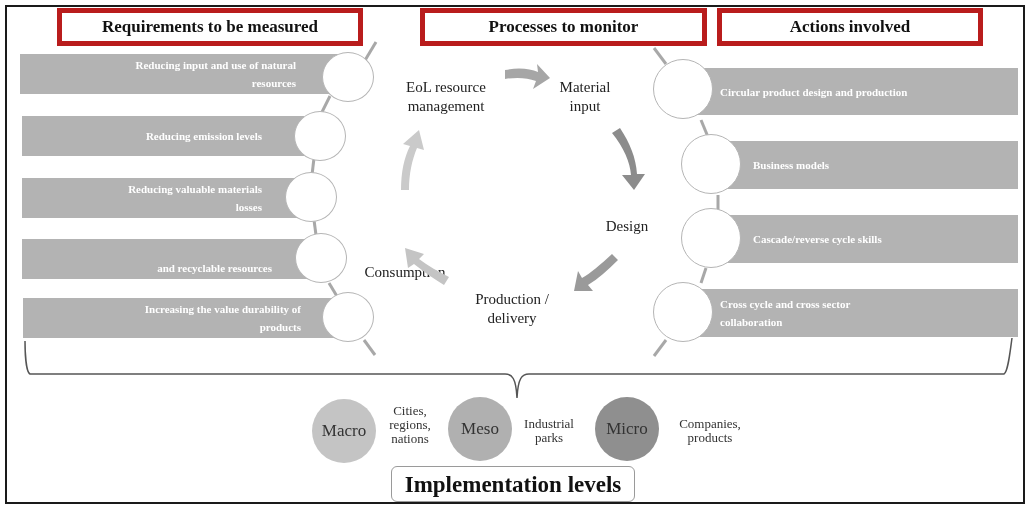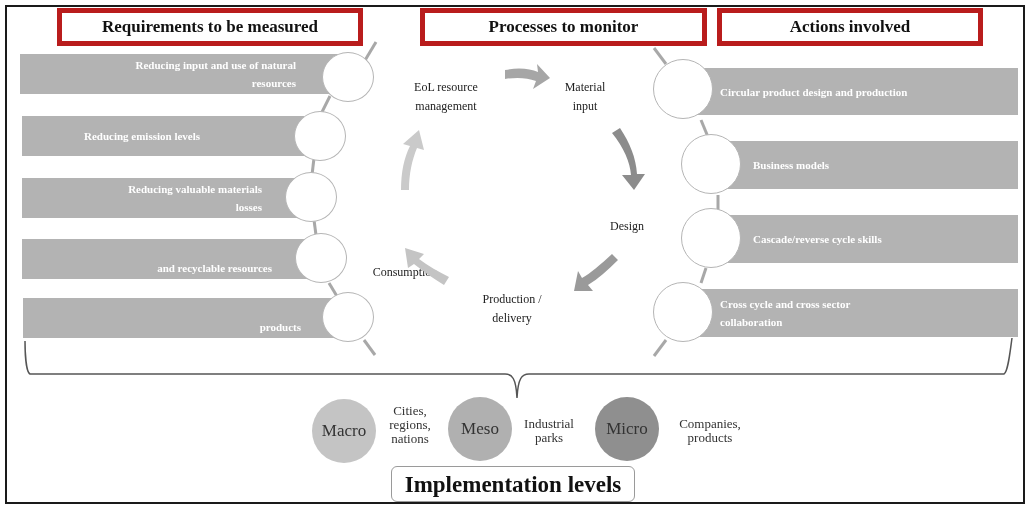--- a/index.html
+++ b/index.html
@@ -7,21 +7,21 @@
          font-family: "Liberation Serif", "DejaVu Serif", serif; }
   #frame { position: absolute; left: 5px; top: 5px; width: 1016px; height: 495px;
            border: 2px solid #1a1a1a; box-sizing: content-box; }
   .hdr { position: absolute; border: 5px solid #b91c1c; background: #fff; text-align: center;
          font-weight: bold; font-size: 17px; color: #111; line-height: 28px; height: 28px; }
   .bar { position: absolute; background: #b3b3b3; color: #fff; font-weight: bold;
          font-size: 11px; line-height: 18px; display: flex; align-items: center; }
   .bar.left { justify-content: flex-end; text-align: right; padding-right: 42px; box-sizing: border-box; }
   .bar.right { justify-content: flex-start; text-align: left; padding-left: 62px; box-sizing: border-box; }
   .circ { position: absolute; border-radius: 50%; background: #fff; border: 1.5px solid #b5b5b5; box-sizing: border-box; }
-  .proc { position: absolute; font-size: 12px; color: #222; text-align: center; line-height: 19px; }
+  .proc { position: absolute; font-size: 15px; color: #222; text-align: center; line-height: 19px; }
   .lvl { position: absolute; border-radius: 50%; display: flex; align-items: center; justify-content: center;
          font-size: 17px; color: #333; }
   .lvl-desc { position: absolute; font-size: 13px; color: #333; text-align: center; line-height: 14px; }
   svg.overlay { position: absolute; left: 0; top: 0; }
   .impl { position: absolute; left: 391px; top: 466px; width: 244px; height: 36px; border: 1px solid #9a9a9a;
           border-radius: 6px; background: #fff; text-align: center; font-weight: bold; font-size: 23px;
           line-height: 36px; color: #111; box-sizing: border-box; }
 </style>
 </head>
 <body>
@@ -46,31 +46,31 @@
     <line x1="701" y1="120" x2="708" y2="137"></line>
     <line x1="718" y1="195" x2="718" y2="210"></line>
     <line x1="706" y1="268" x2="701" y2="283"></line>
     <line x1="666" y1="340" x2="654" y2="356"></line>
   </g>
 </svg>
 
 <div class="bar left" style="left:20px;top:54px;width:318px;height:40px;">
   <span><span>Reducing input and use of natural</span><br><span>resources</span></span>
 </div>
-<div class="bar left" style="left:22px;top:116px;width:282px;height:40px;justify-content:center;">
+<div class="bar left" style="left:22px;top:116px;width:282px;height:40px;">
   <span>Reducing emission levels</span>
 </div>
 <div class="bar left" style="left:22px;top:178px;width:282px;height:40px;">
   <span><span>Reducing valuable materials</span><br><span>losses</span></span>
 </div>
 <div class="bar left" style="left:22px;top:239px;width:292px;height:40px;">
   <span><br><span>and recyclable resources</span></span>
 </div>
 <div class="bar left" style="left:23px;top:298px;width:320px;height:40px;">
-  <span><br><span>products</span></span>
+  <span><span>Increasing the value durability of</span><br><span>products</span></span>
 </div>
 
 <div class="circ" style="left:322px;top:52px;width:52px;height:50px;"></div>
 <div class="circ" style="left:294px;top:111px;width:52px;height:50px;"></div>
 <div class="circ" style="left:285px;top:172px;width:52px;height:50px;"></div>
 <div class="circ" style="left:295px;top:233px;width:52px;height:50px;"></div>
 <div class="circ" style="left:322px;top:292px;width:52px;height:50px;"></div>
 
 <div class="bar right" style="left:692px;top:68px;width:326px;height:47px;padding-left:28px;">
   <span>Circular product design and production</span>

